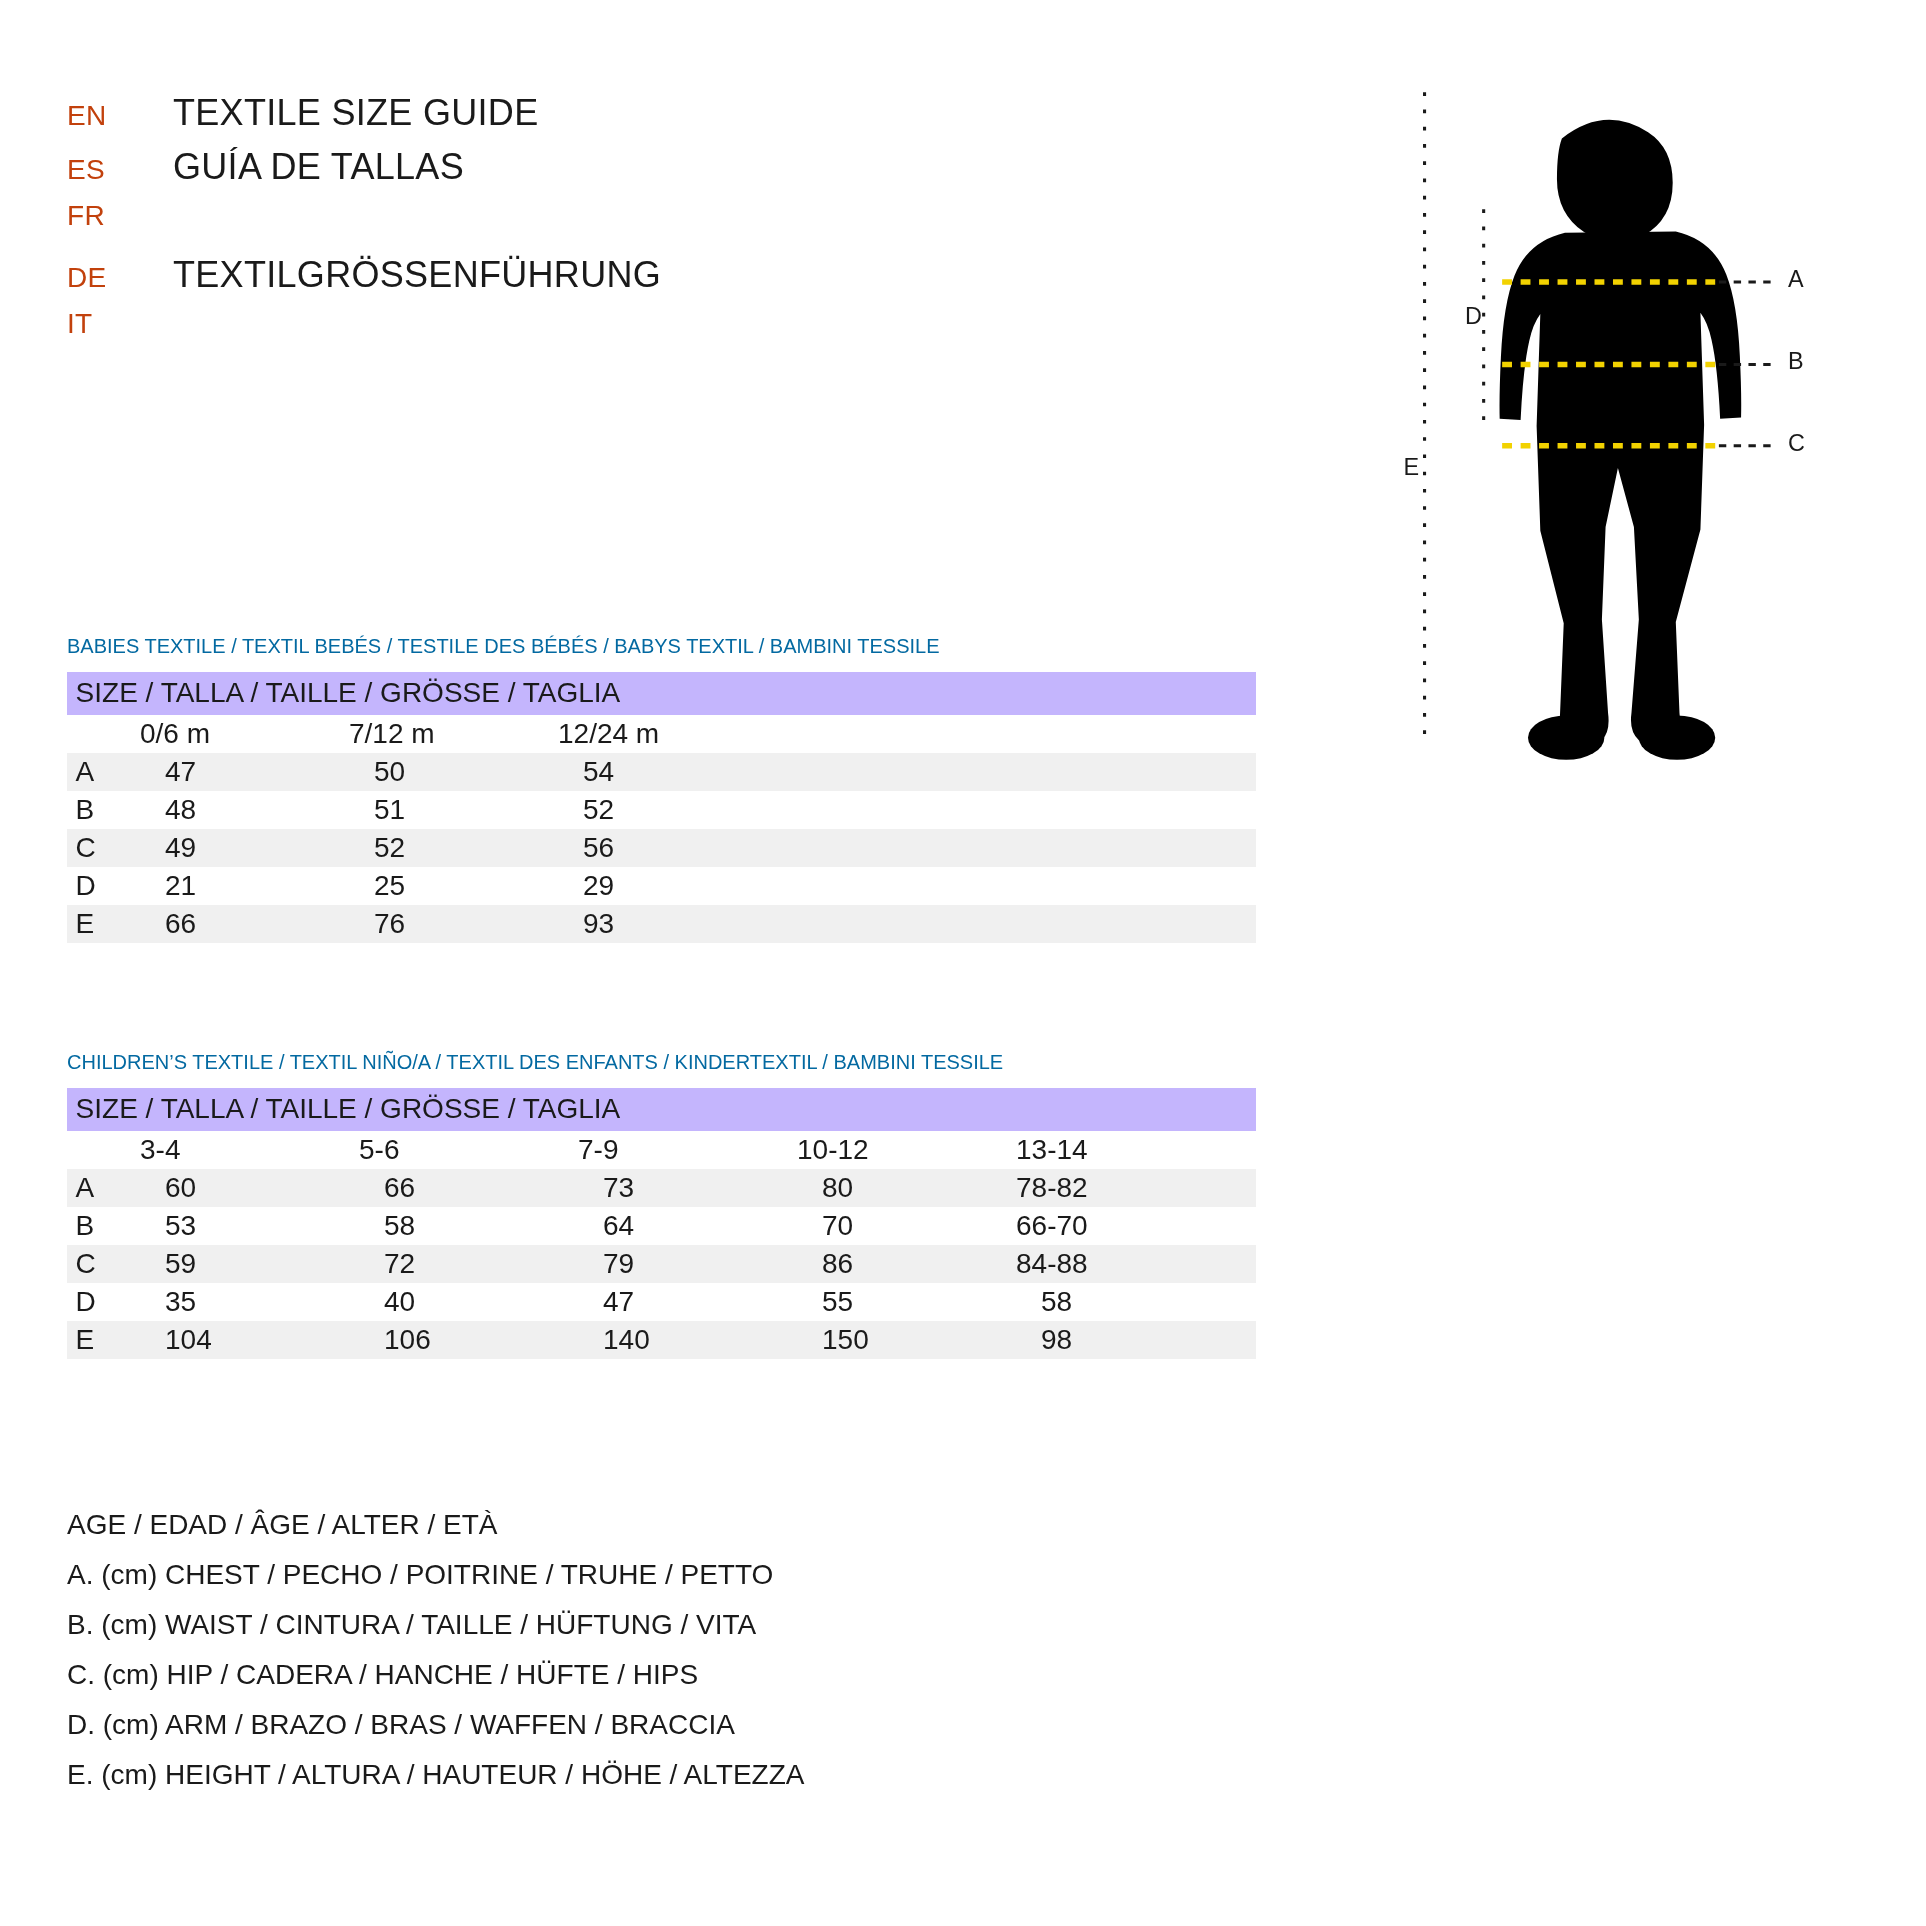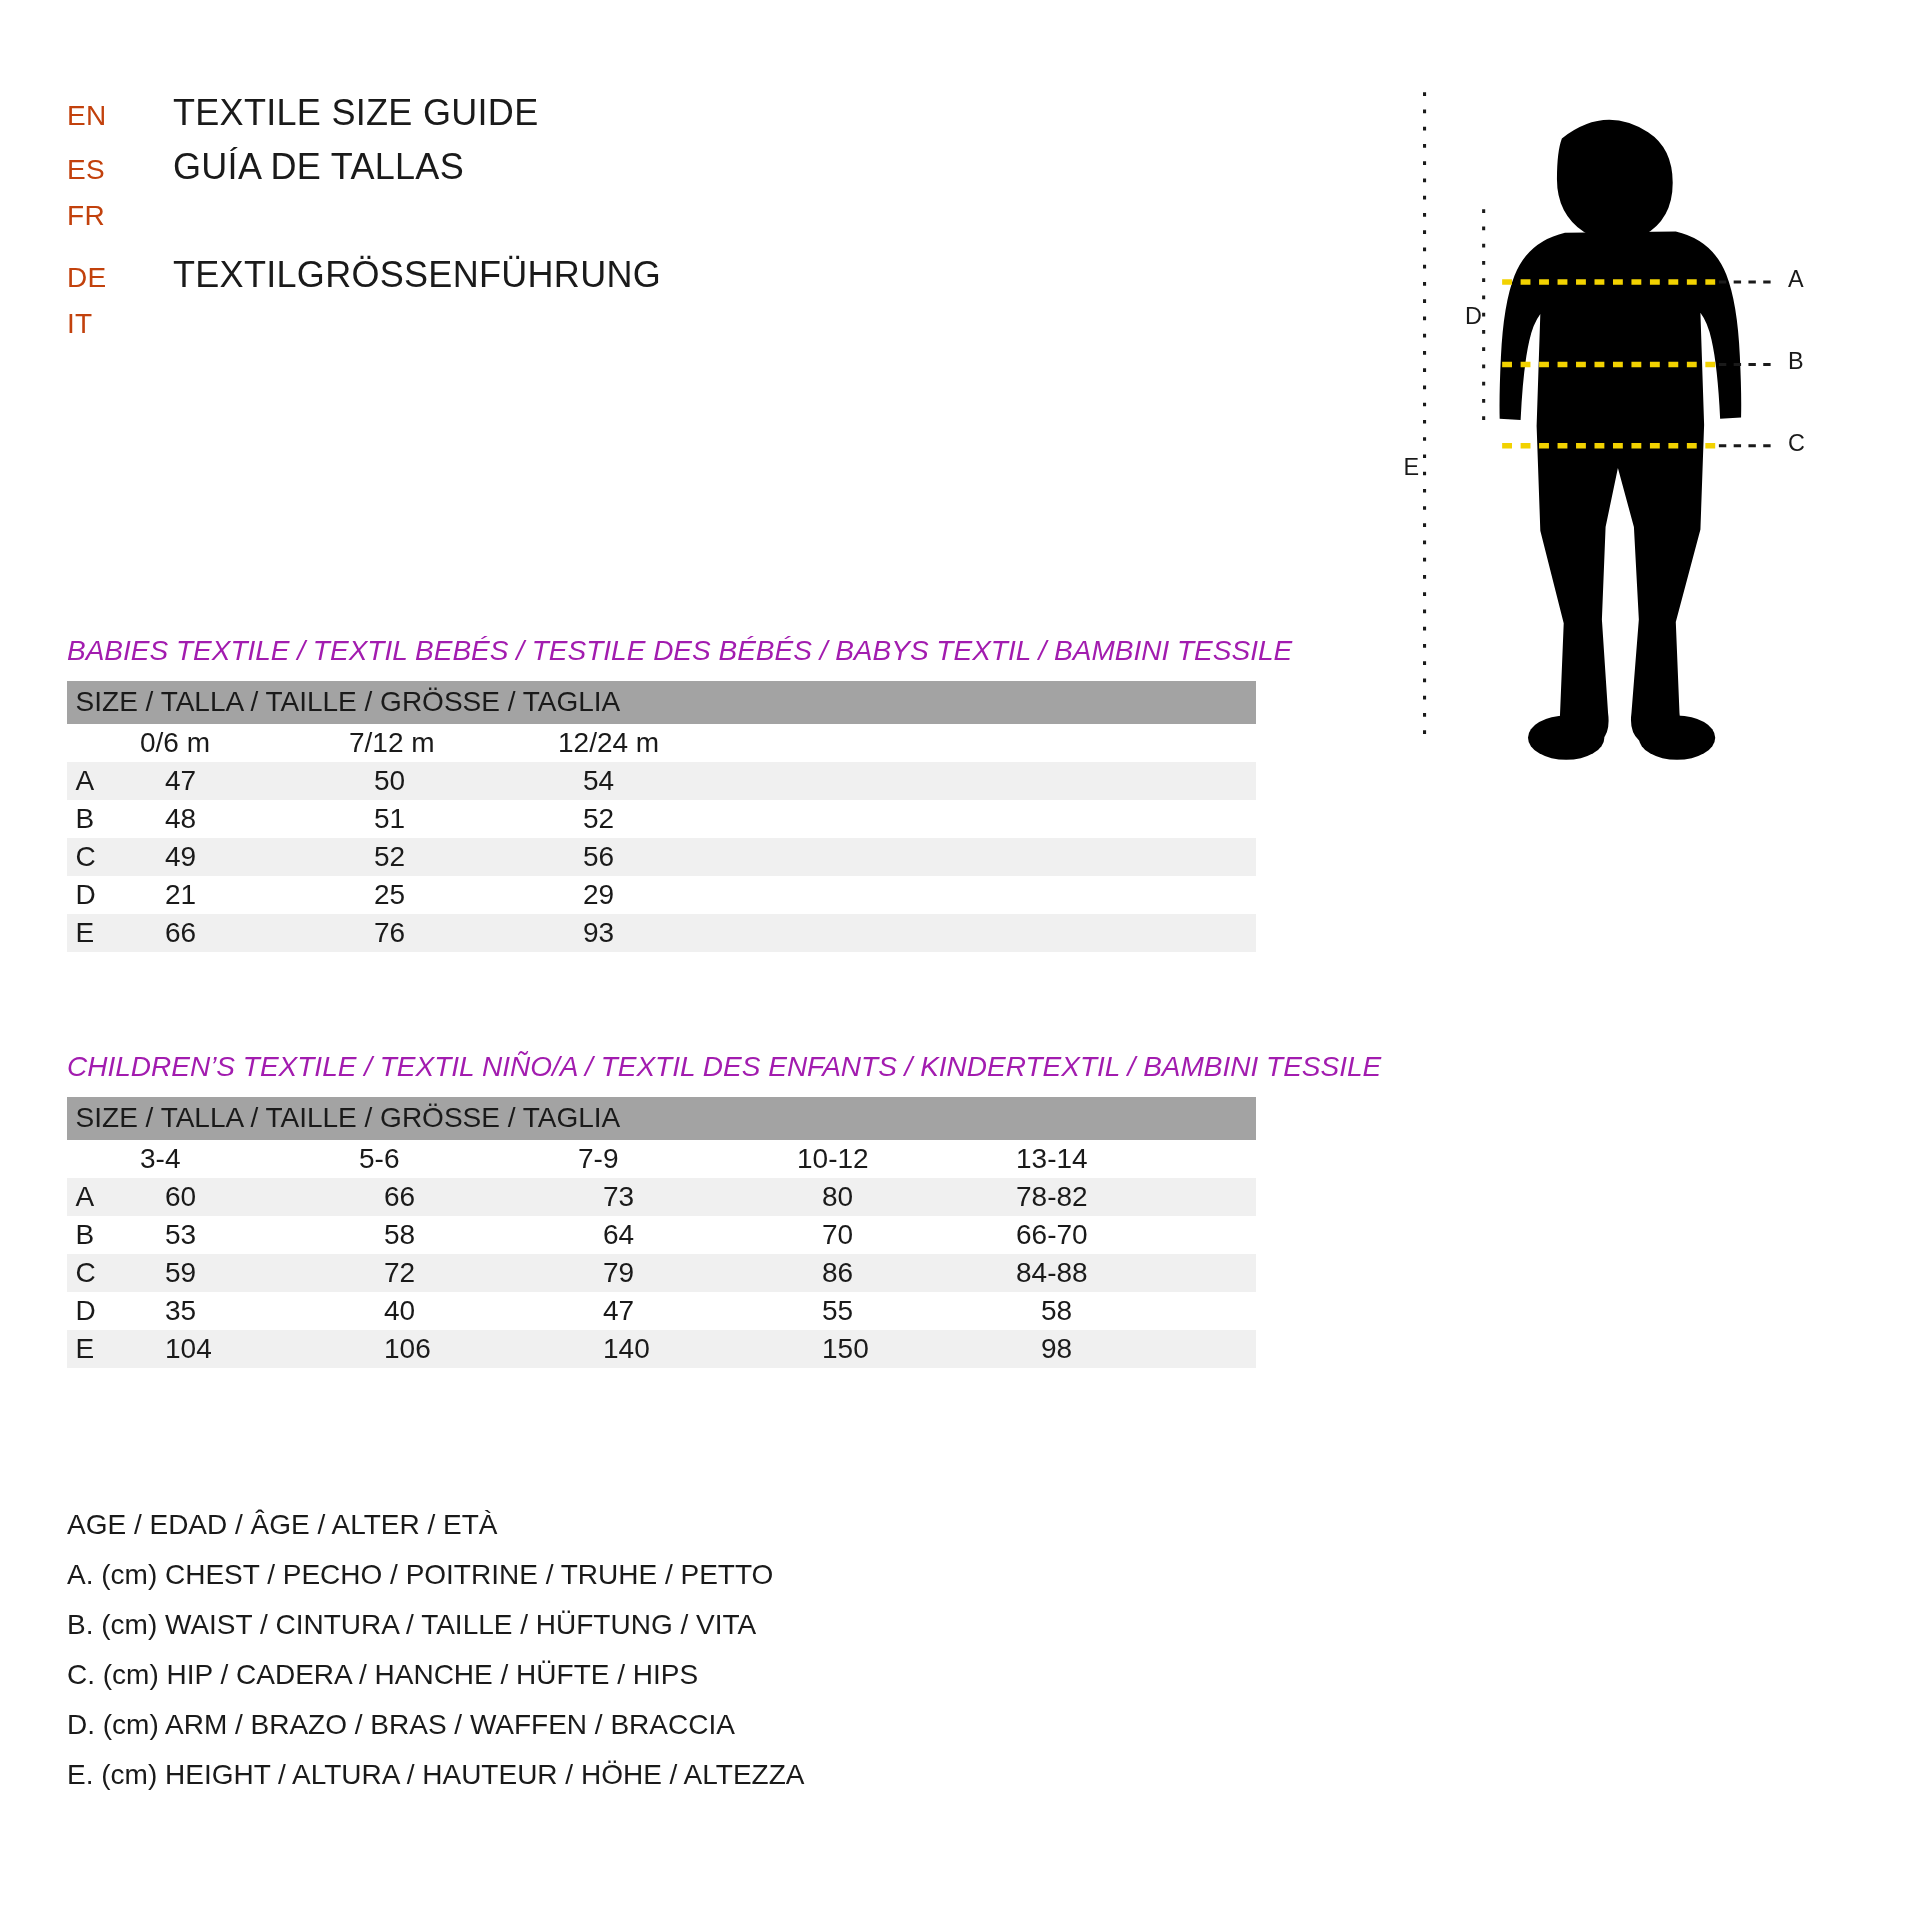--- a/index.html
+++ b/index.html
@@ -53,40 +53,39 @@
   
   .section {
     position: absolute;
     left: 67px;
     width: 1189px;
   }
   #babies-section { top: 635px; }
   #children-section { top: 1051px; }
 
   .section-title {
-    font-size: 28px;
-    color: #a21caf;
+    font-size: 20px;
+    color: #0369a1;
     margin-bottom: 13.6px;
     white-space: nowrap;
-    font-style: italic;
   }
   table.size-table {
     border-collapse: collapse;
     width: 1189px;
     table-layout: fixed;
   }
   table.size-table td {
     font-size: 28px;
     color: #1a1a1a;
     padding: 0;
     height: 38px;
     vertical-align: middle;
   }
   tr.head-row td {
-    background: #a3a3a3;
+    background: #c4b5fd;
     font-size: 28px;
     height: 43px;
     padding-left: 8.6px;
   }
   tr.cols-row td { background: #ffffff; }
   tr.shade td { background: #f0f0f0; }
   tr.plain td { background: #ffffff; }
 
   .c-label { width: 73px; padding-left: 8.6px !important; }
   td.val { padding-left: 0; }

